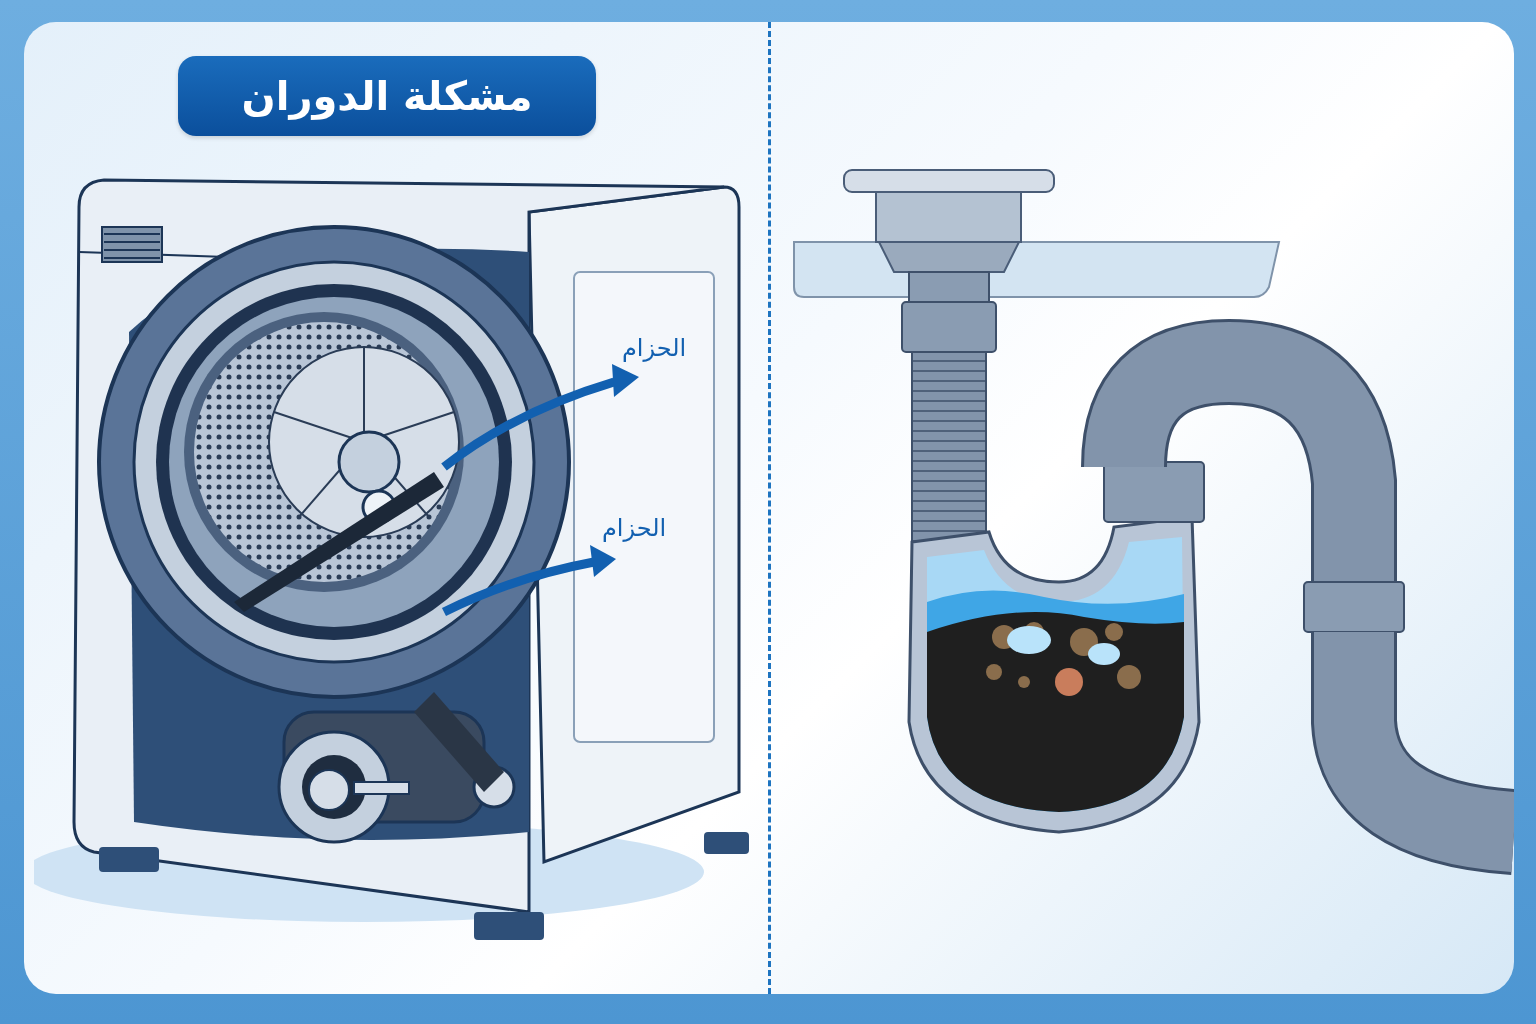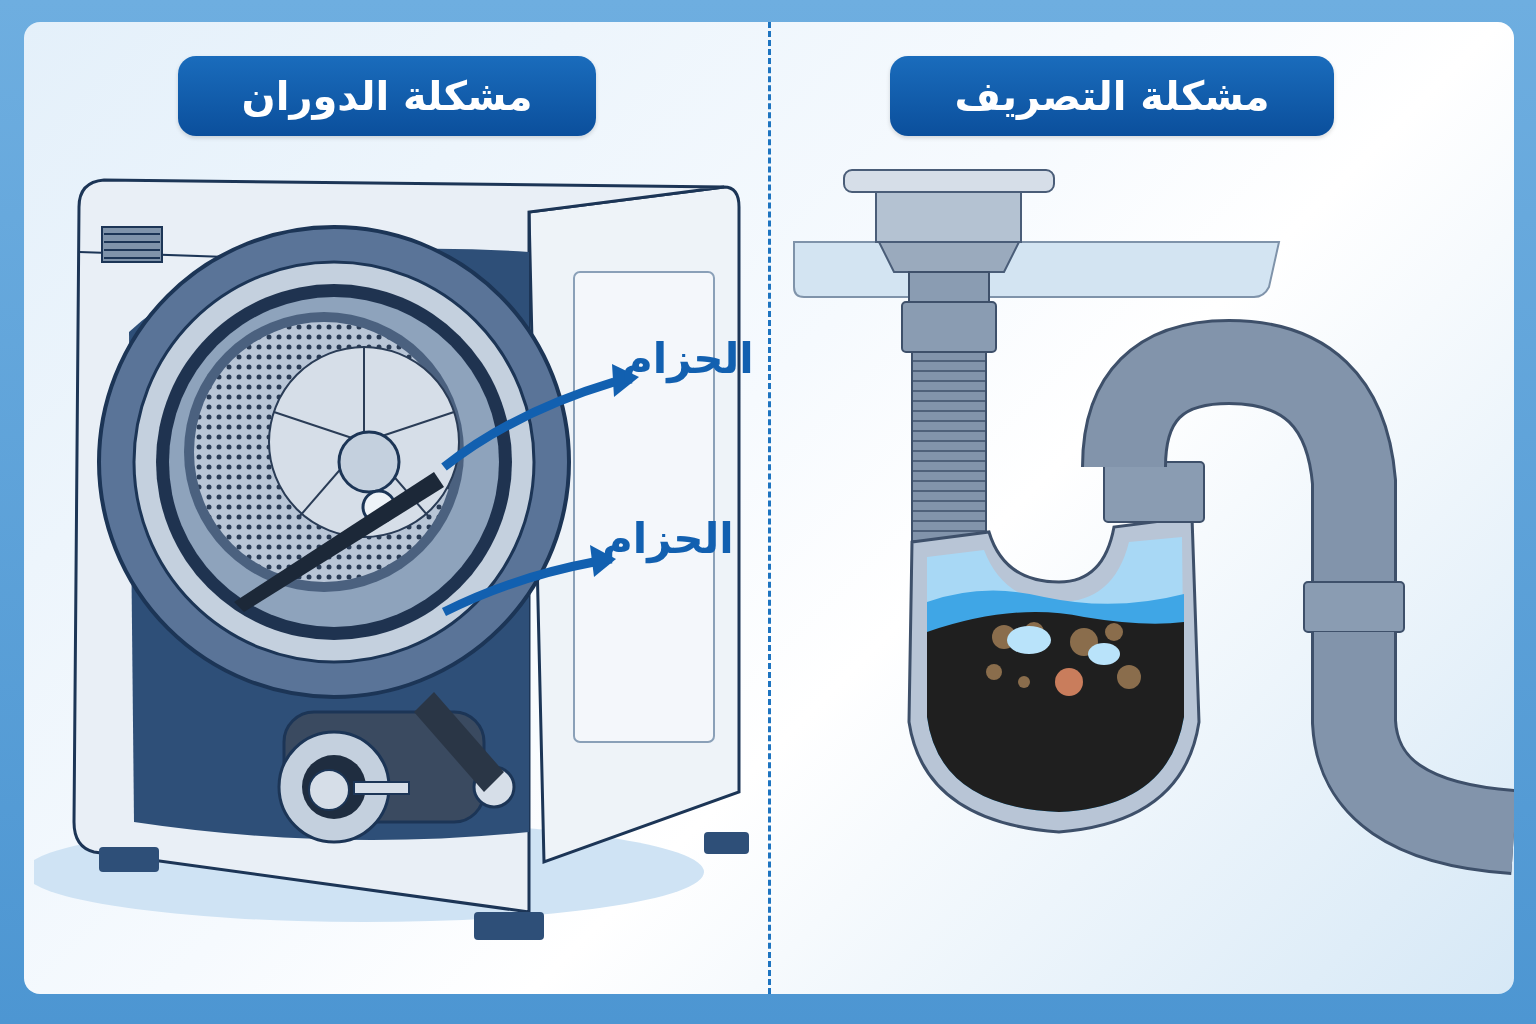--- a/index.html
+++ b/index.html
@@ -1,31 +1,30 @@
 <!DOCTYPE html>
 <html><head>
 <meta charset="utf-8">
 <style>
   html,body{margin:0;padding:0;}
   body{width:1536px;height:1024px;overflow:hidden;background:linear-gradient(180deg,#6eaee0 0%,#4d96d2 100%);font-family:"DejaVu Sans","Liberation Sans",sans-serif;position:relative;}
-  .card{position:absolute;left:24px;top:22px;width:1490px;height:972px;border-radius:16px;background:linear-gradient(135deg,#e4f0fa 0%,#f6fafe 45%,#ffffff 60%,#d6e8f6 100%);overflow:hidden;}
+  .card{position:absolute;left:24px;top:22px;width:1490px;height:972px;border-radius:32px;background:linear-gradient(135deg,#e4f0fa 0%,#f6fafe 45%,#ffffff 60%,#d6e8f6 100%);overflow:hidden;}
   .divider{position:absolute;left:744px;top:0;width:0;height:972px;border-left:3px dashed #1e74c0;}
   .badge{position:absolute;height:80px;border-radius:18px;background:linear-gradient(180deg,#1a6cbc 0%,#0b4f9c 100%);color:#fff;display:flex;align-items:center;justify-content:center;font-size:40px;font-weight:bold;box-shadow:0 2px 4px rgba(0,0,0,.15);direction:rtl;}
   .badge.left{left:154px;top:34px;width:418px;}
   .badge.right{left:866px;top:34px;width:444px;}
   svg{position:absolute;}
-  .label{position:absolute;color:#1260b0;font-size:42px;font-weight:bold;direction:rtl;}
+  .label{position:absolute;color:#1260b0;font-size:24px;font-weight:normal;direction:rtl;}
 </style>
 </head>
 <body>
 
 <div class="card">
 
   <div class="badge left">مشكلة الدوران</div>
-  <div class="badge right">مشكلة التصريف</div>
 
   <div class="divider"></div>
 
   <svg style="left:10px;top:110px" width="720" height="820" viewBox="0 0 720 820">
 
     <ellipse cx="330" cy="740" rx="340" ry="50" fill="#cfe3f4"></ellipse>
 
     <path d="M495 80 L690 55 Q705 55 705 75 L705 660 L510 730 Z" fill="#eef3f8" stroke="#1c3556" stroke-width="3"></path>
     <rect x="540" y="140" width="140" height="470" rx="6" fill="#f4f7fb" stroke="#8aa0b8" stroke-width="2"></rect>
 

